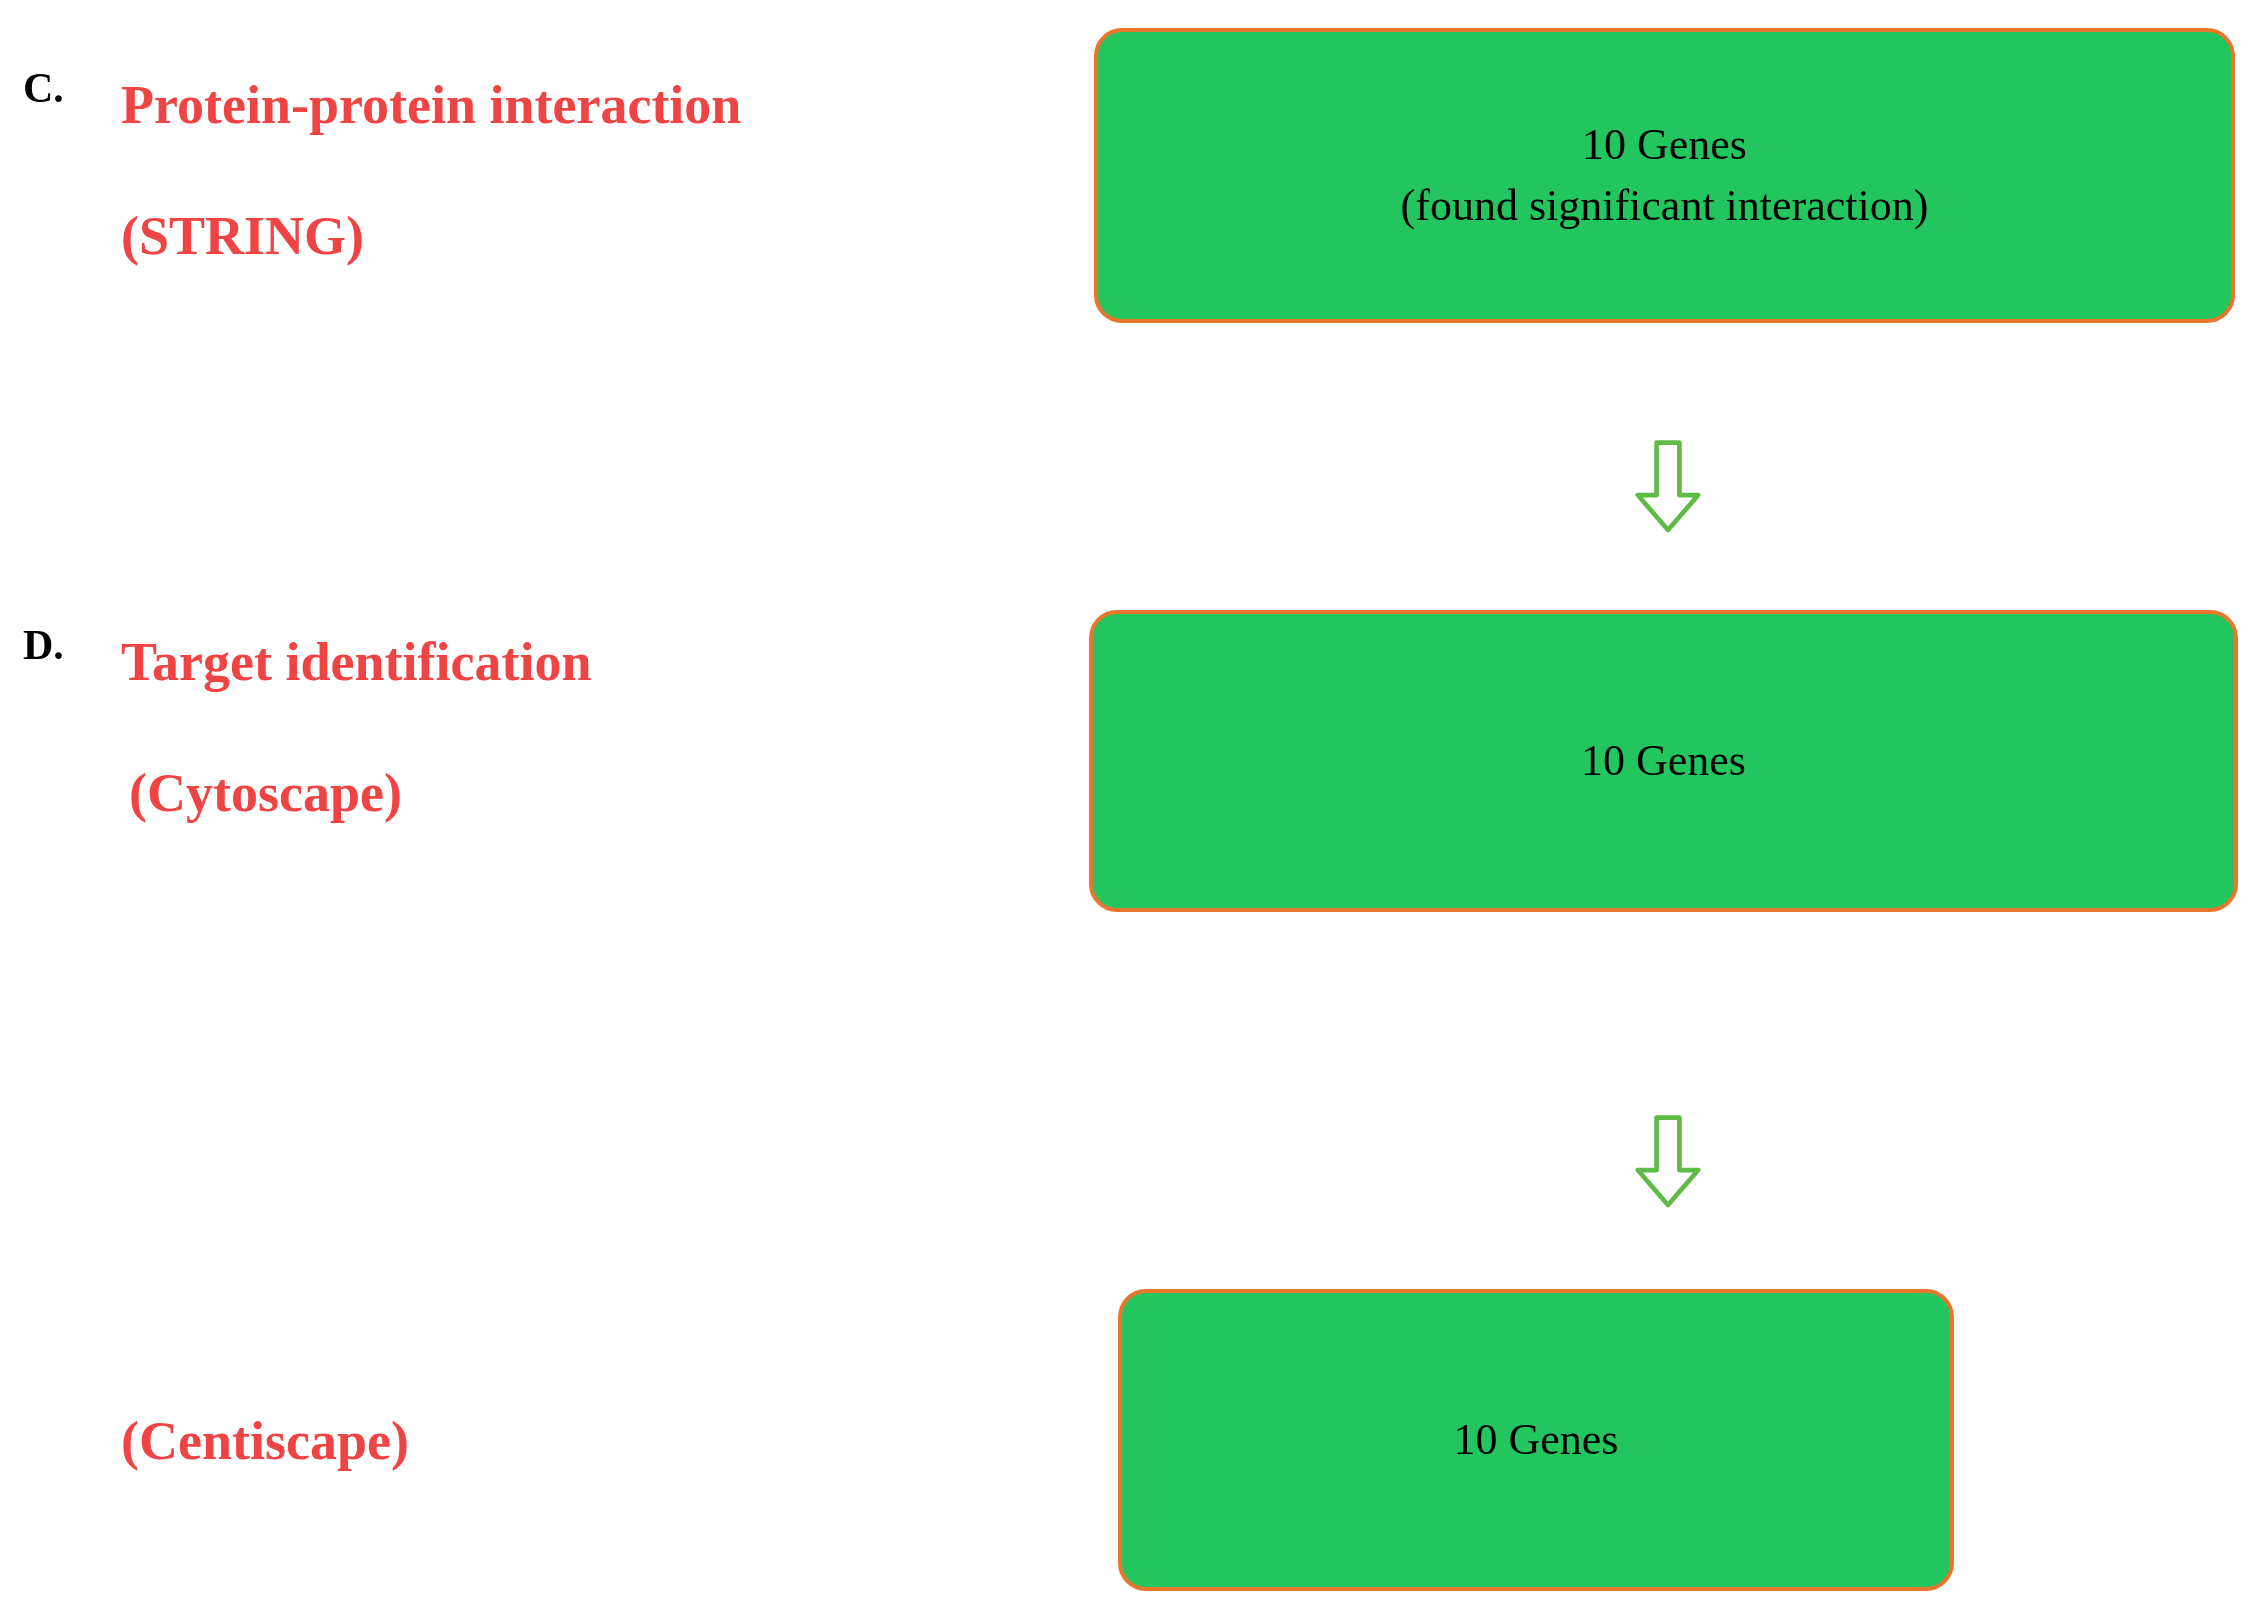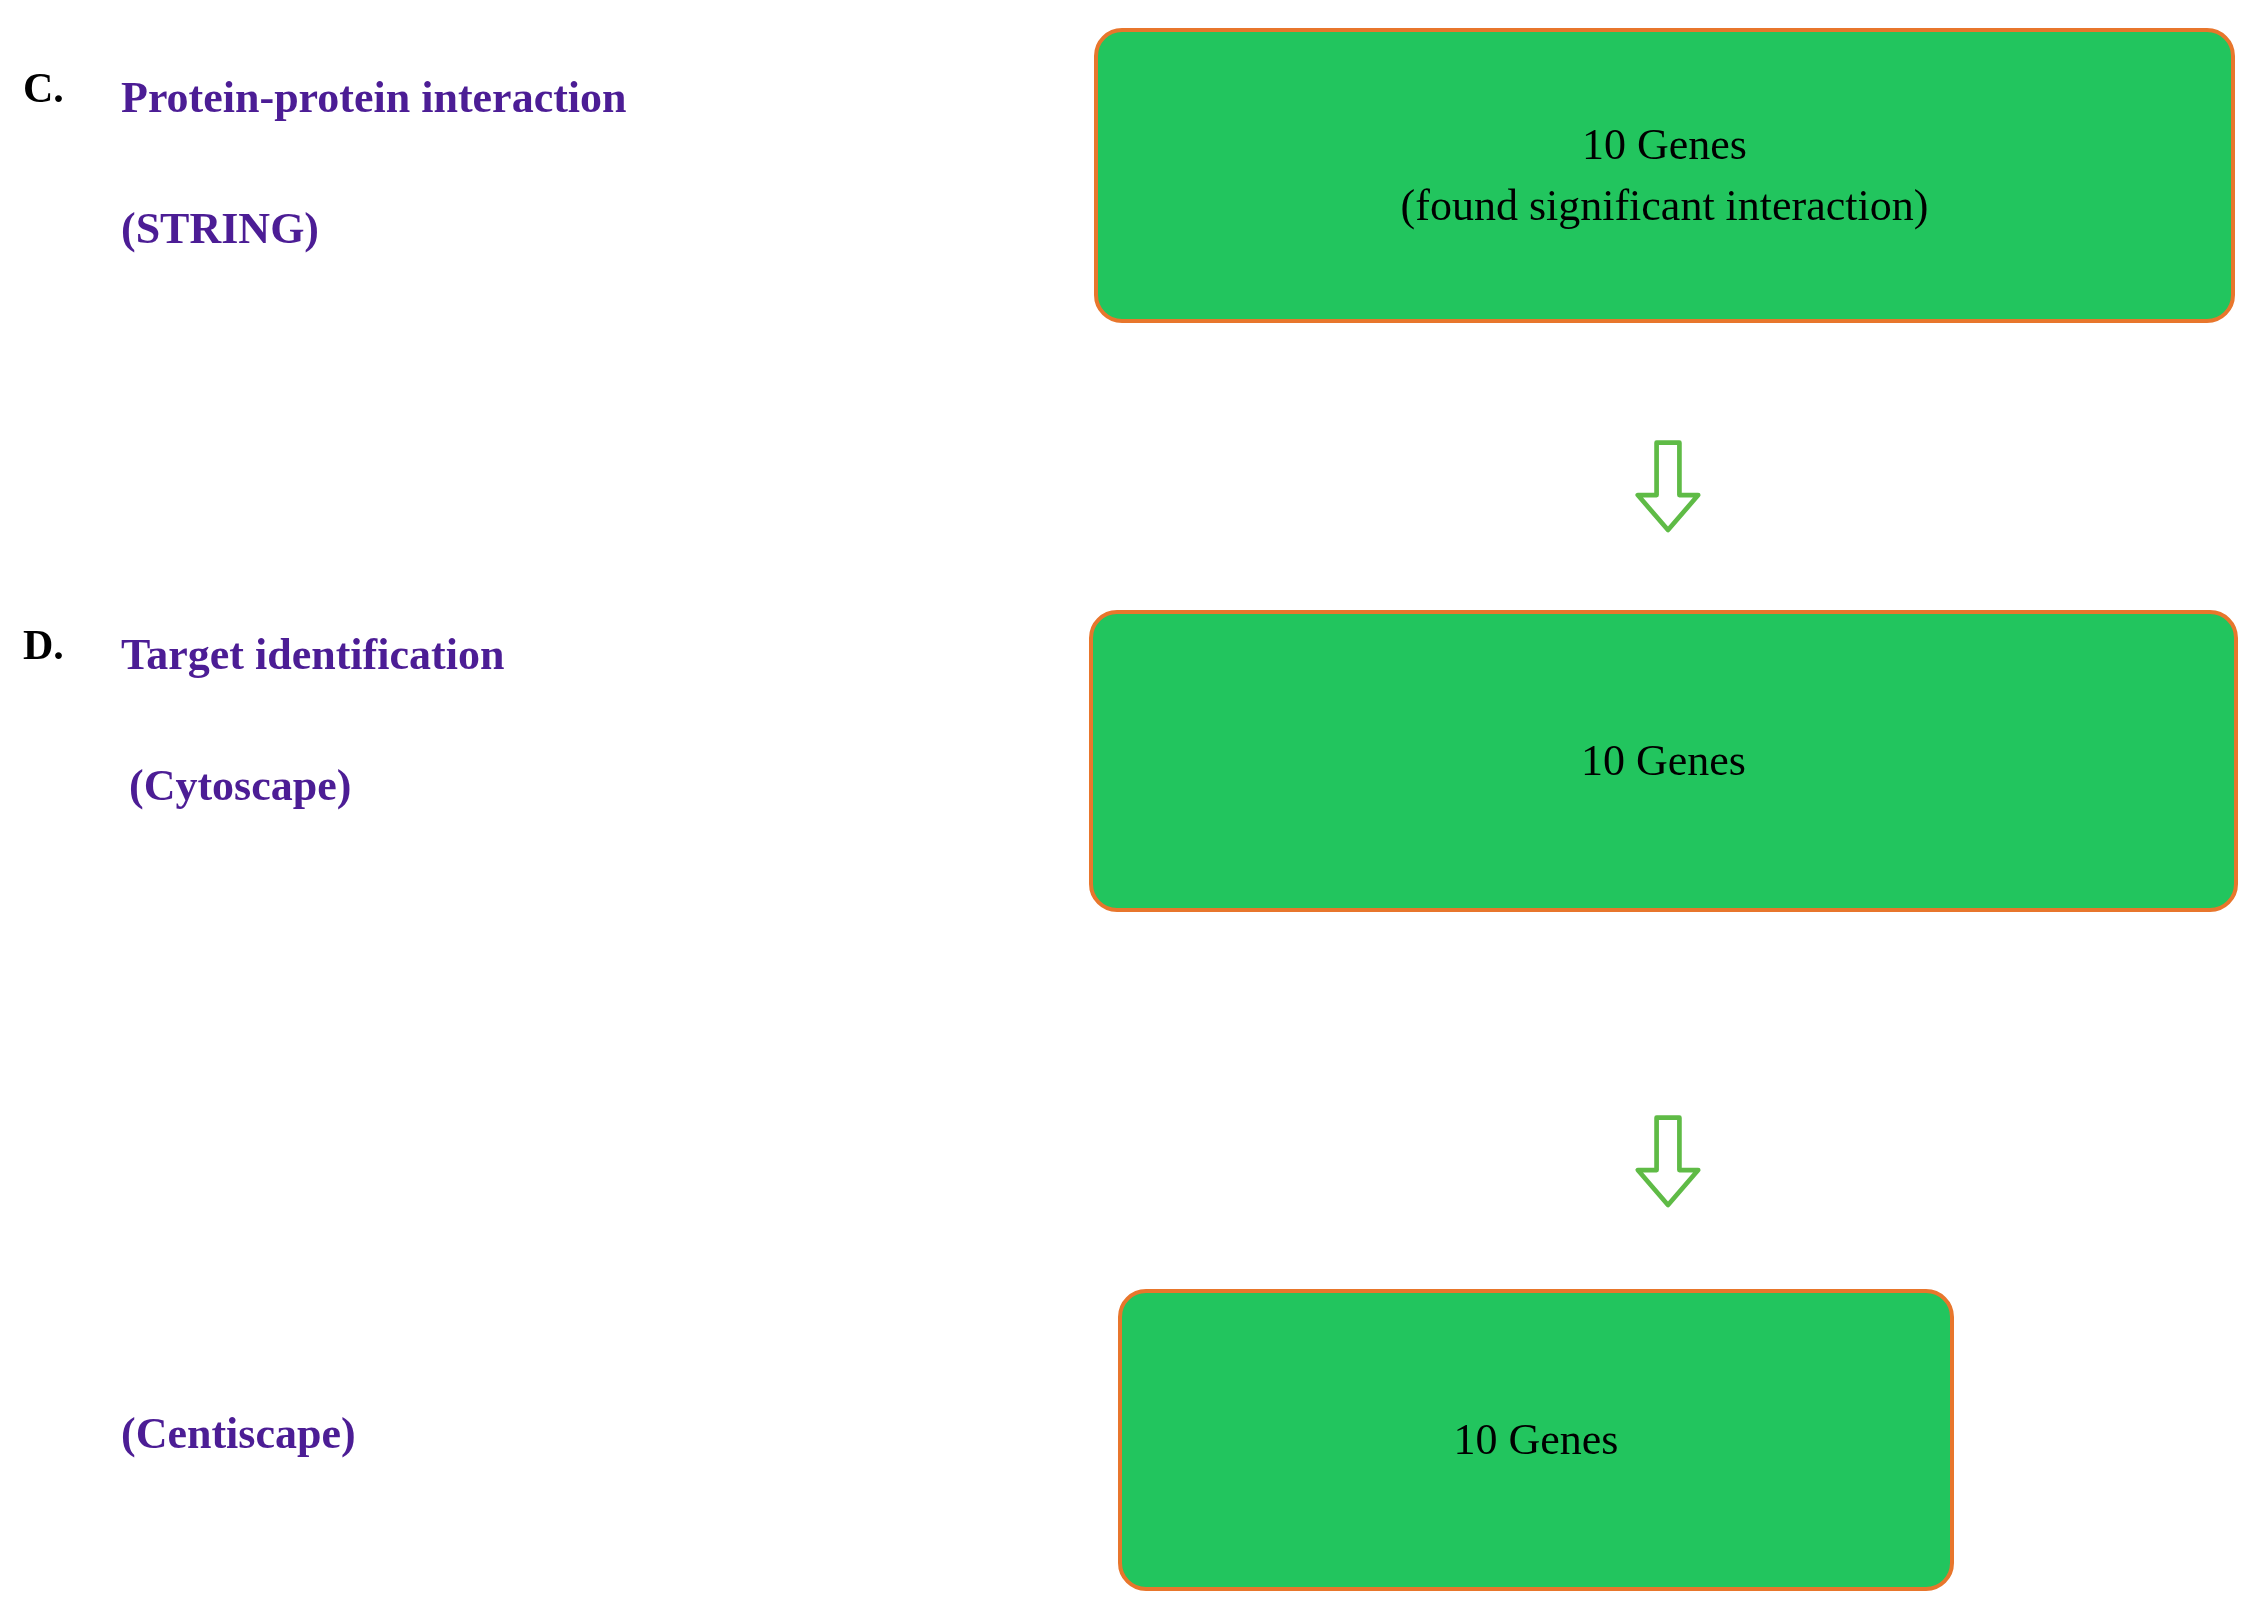--- a/index.html
+++ b/index.html
@@ -22,23 +22,23 @@
     top: 0;
     width: 2261px;
     height: 1623px;
   }
 
   
   .label-block {
     position: absolute;
     font-family: "Liberation Serif", serif;
     font-weight: bold;
-    font-size: 44px;
+    font-size: 54px;
     line-height: 1.55;
-    color: #4c1d95;
+    color: #ef4444;
     white-space: nowrap;
   }
   .label-letter {
     position: absolute;
     font-family: "Liberation Serif", serif;
     font-weight: bold;
     font-size: 42px;
     color: #000000;
   }
 

